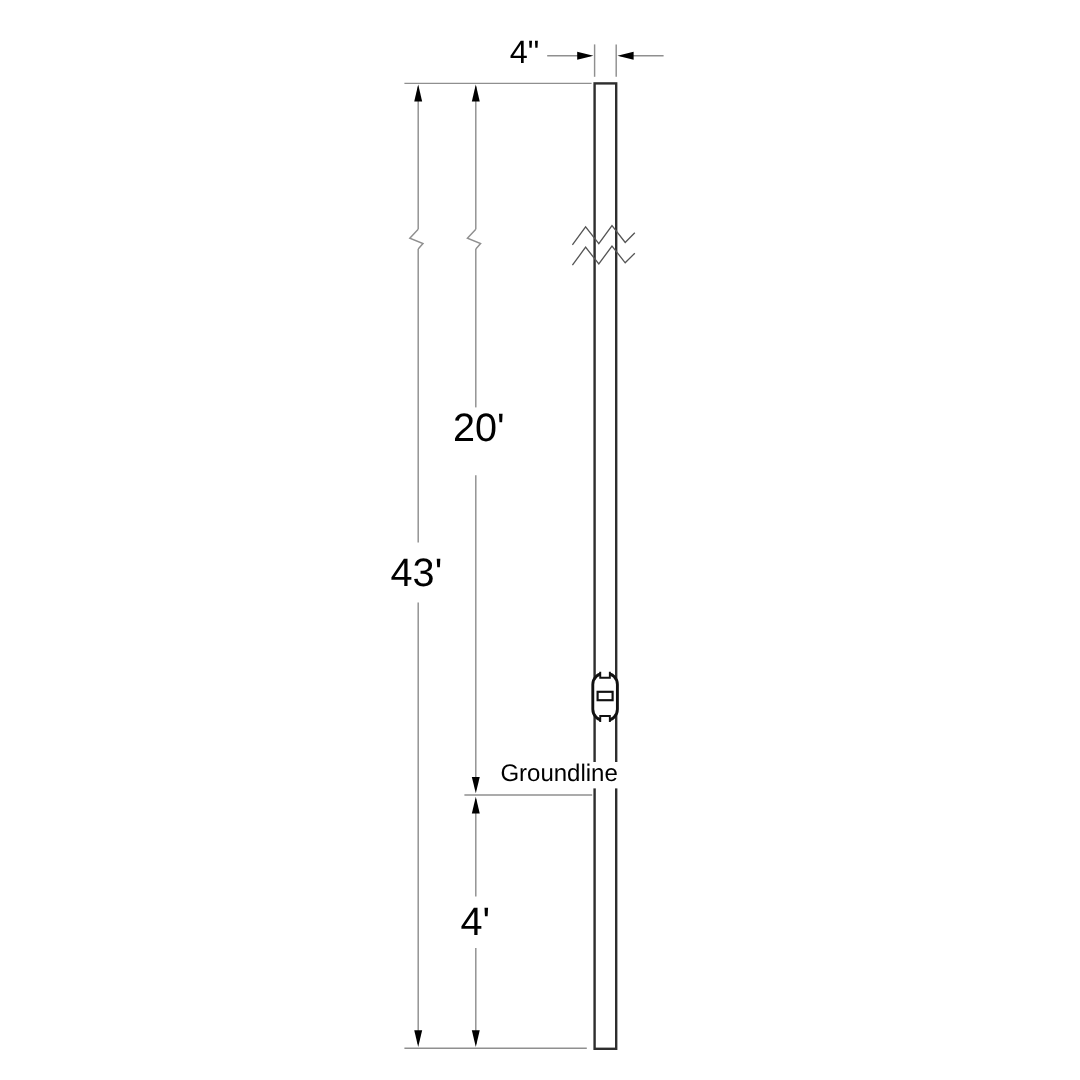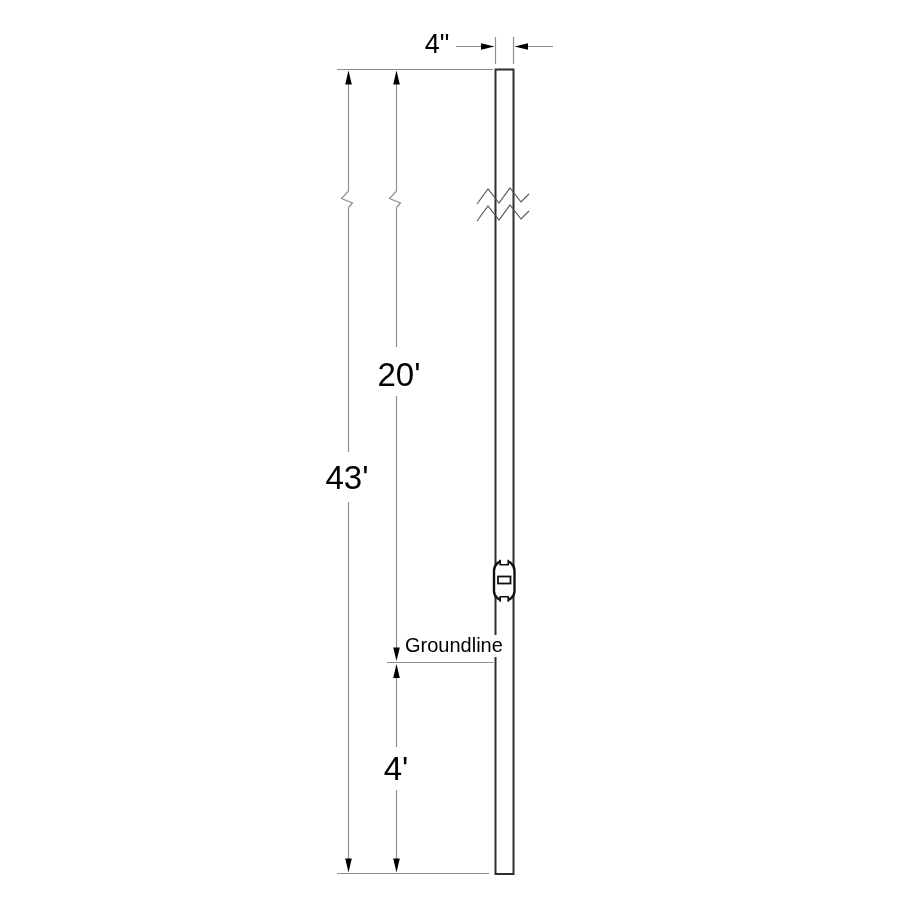--- a/index.html
+++ b/index.html
@@ -29,20 +29,21 @@
   .dim-label.small { font-size: 27px; }
   #groundline-label {
     position: absolute;
     color: #000000;
     font-size: 20px;
     transform: translateY(-50%);
     white-space: nowrap;
     line-height: 1;
     background: #ffffff;
     padding: 0 3px 2px 3px;
+    margin-left: 12px;
   }
 </style>
 </head>
 <body>
 
 <div id="canvas">
 
   <svg id="linework" viewBox="0 0 900 900" xmlns="http://www.w3.org/2000/svg">
 
     <g stroke="#8f8f8f" stroke-width="1.2" fill="none">
@@ -97,21 +98,21 @@
       <rect x="498" y="576.5" width="12.5" height="7" fill="#ffffff" stroke="#111111" stroke-width="1.8"></rect>
       <rect x="500.2" y="558.8" width="8" height="5.4" fill="#ffffff"></rect>
       <path d="M500.2 559.8 v5 h8 v-5" fill="none" stroke="#111111" stroke-width="1.6"></path>
       <rect x="500.2" y="597.3" width="8" height="5.4" fill="#ffffff"></rect>
       <path d="M500.2 601.7 v-5 h8 v5" fill="none" stroke="#111111" stroke-width="1.6"></path>
     </g>
   </svg>
 
   <div class="dim-label small" style="left:437px; top:44px;">4"</div>
 
-  <div class="dim-label big" style="left:399px; top:374px;">20'</div>
+  <div class="dim-label big" style="left:399px; top:356px;">20'</div>
 
   <div class="dim-label big" style="left:347px; top:477px;">43'</div>
 
   <div class="dim-label big" style="left:396px; top:768px;">4'</div>
 
   <div id="groundline-label" style="left:402px; top:646px;">Groundline</div>
 
 </div>
 
 </body></html>

